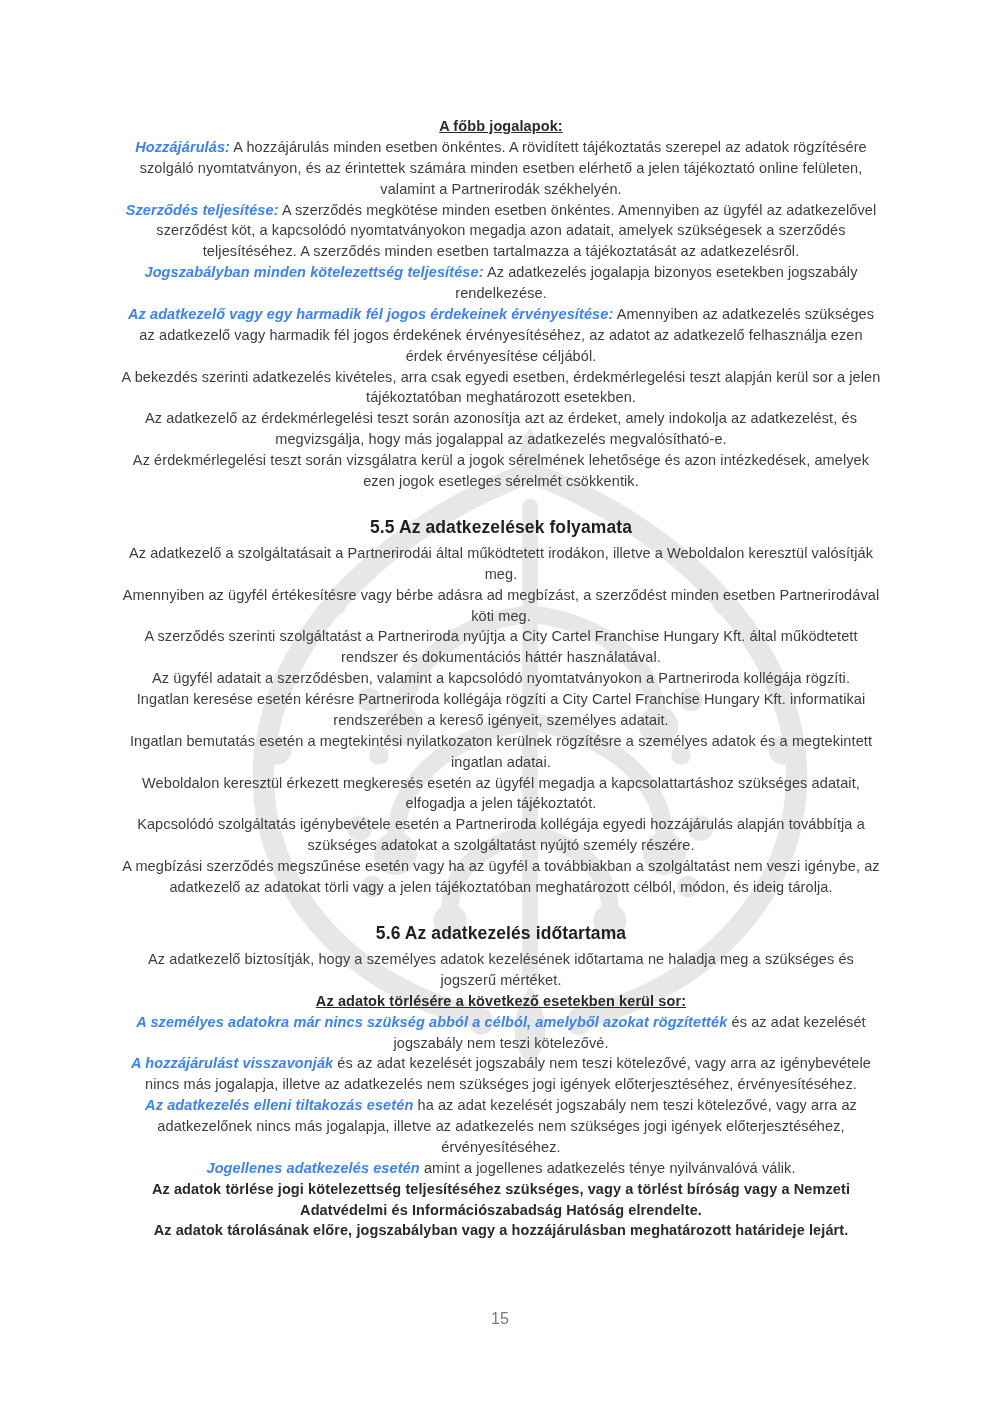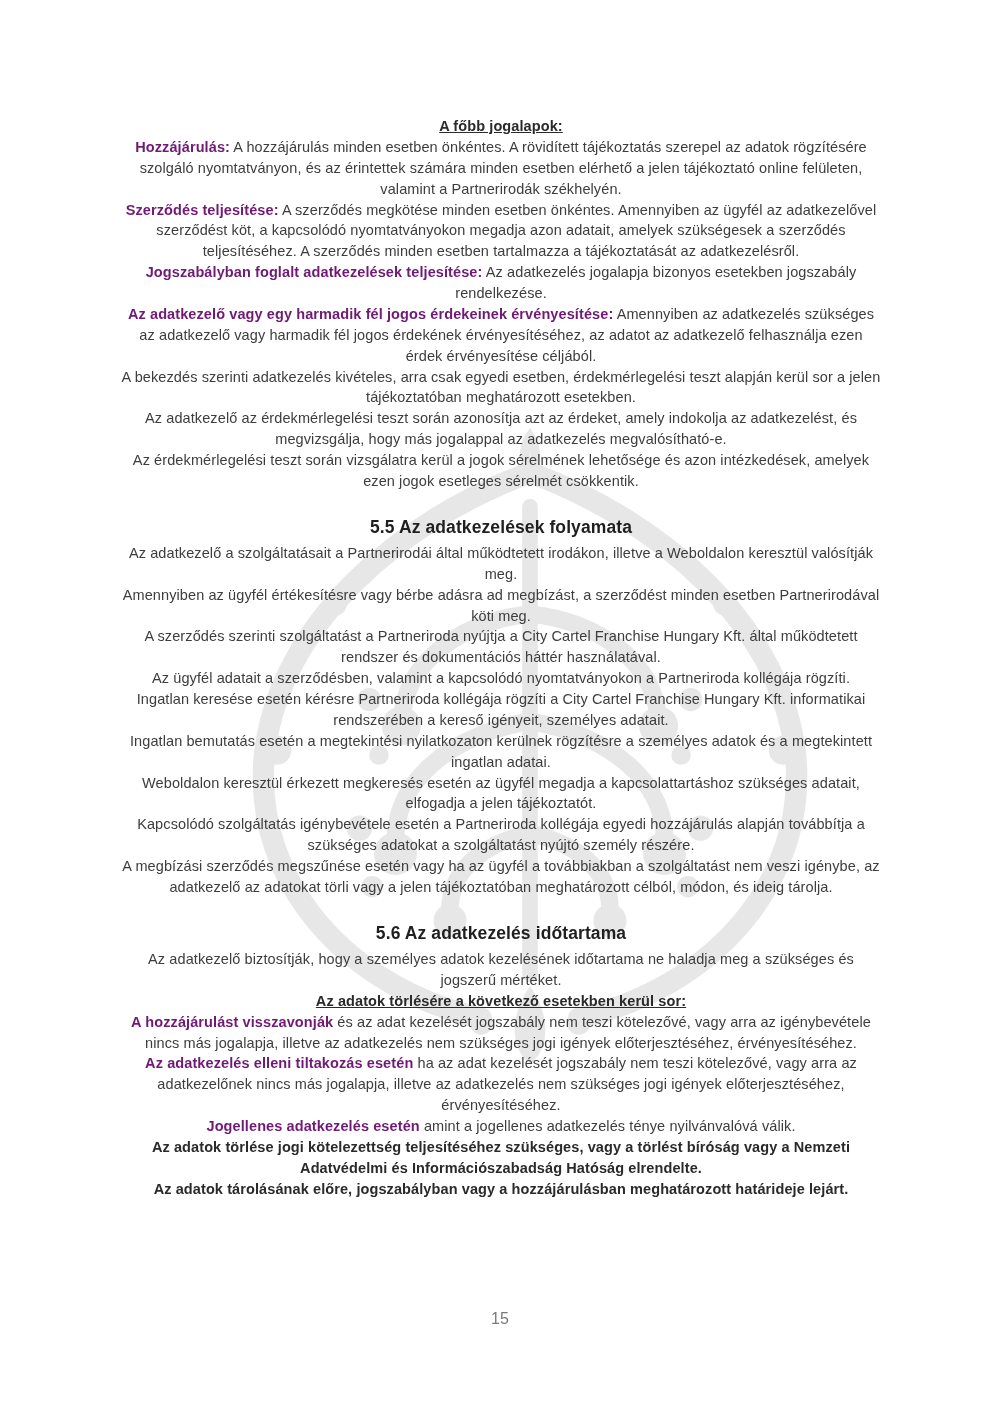--- a/index.html
+++ b/index.html
@@ -27,21 +27,21 @@
     top: 116px;
     width: 762px;
     z-index: 1;
     color: #3d3d3d;
     font-size: 14.5px;
     line-height: 1.44;
     text-align: justify;
     letter-spacing: 0.1px;
   }
   .content p { margin: 0; text-align: center; }
-  .lead { font-weight: 700; color: #701a75; }
+  .lead { font-weight: 700; color: #3b82f6; font-style: italic; }
   .doc-subtitle {
     font-weight: 700;
     color: #2a2a2a;
     text-decoration: underline;
     text-align: left;
   }
   .sub-underline {
     font-weight: 700;
     color: #2a2a2a;
     text-decoration: underline;
@@ -108,21 +108,21 @@
       <path d="M390 572 C 368 604, 370 636, 390 652 C 410 636, 412 604, 390 572 Z"></path>
     </g>
   </svg>
 
   <div class="content">
 
     <p class="doc-subtitle">A főbb jogalapok:</p>
 
     <p><span class="lead">Hozzájárulás:</span><span> A hozzájárulás minden esetben önkéntes. A rövidített tájékoztatás szerepel az adatok rögzítésére szolgáló nyomtatványon, és az érintettek számára minden esetben elérhető a jelen tájékoztató online felületen, valamint a Partnerirodák székhelyén.</span></p>
     <p><span class="lead">Szerződés teljesítése:</span><span> A szerződés megkötése minden esetben önkéntes. Amennyiben az ügyfél az adatkezelővel szerződést köt, a kapcsolódó nyomtatványokon megadja azon adatait, amelyek szükségesek a szerződés teljesítéséhez. A szerződés minden esetben tartalmazza a tájékoztatását az adatkezelésről.</span></p>
-    <p><span class="lead">Jogszabályban foglalt adatkezelések teljesítése:</span><span> Az adatkezelés jogalapja bizonyos esetekben jogszabály rendelkezése.</span></p>
+    <p><span class="lead">Jogszabályban minden kötelezettség teljesítése:</span><span> Az adatkezelés jogalapja bizonyos esetekben jogszabály rendelkezése.</span></p>
     <p><span class="lead">Az adatkezelő vagy egy harmadik fél jogos érdekeinek érvényesítése:</span><span> Amennyiben az adatkezelés szükséges az adatkezelő vagy harmadik fél jogos érdekének érvényesítéséhez, az adatot az adatkezelő felhasználja ezen érdek érvényesítése céljából.</span></p>
     <p><span>A bekezdés szerinti adatkezelés kivételes, arra csak egyedi esetben, érdekmérlegelési teszt alapján kerül sor a jelen tájékoztatóban meghatározott esetekben.</span></p>
     <p><span>Az adatkezelő az érdekmérlegelési teszt során azonosítja azt az érdeket, amely indokolja az adatkezelést, és megvizsgálja, hogy más jogalappal az adatkezelés megvalósítható-e.</span></p>
     <p><span>Az érdekmérlegelési teszt során vizsgálatra kerül a jogok sérelmének lehetősége és azon intézkedések, amelyek ezen jogok esetleges sérelmét csökkentik.</span></p>
 
     <p class="h2">5.5 Az adatkezelések folyamata</p>
 
     <p>Az adatkezelő a szolgáltatásait a Partnerirodái által működtetett irodákon, illetve a Weboldalon keresztül valósítják meg.</p>
     <p>Amennyiben az ügyfél értékesítésre vagy bérbe adásra ad megbízást, a szerződést minden esetben Partnerirodával köti meg.</p>
     <p>A szerződés szerinti szolgáltatást a Partneriroda nyújtja a City Cartel Franchise Hungary Kft. által működtetett rendszer és dokumentációs háttér használatával.</p>
@@ -132,20 +132,21 @@
     <p>Weboldalon keresztül érkezett megkeresés esetén az ügyfél megadja a kapcsolattartáshoz szükséges adatait, elfogadja a jelen tájékoztatót.</p>
     <p>Kapcsolódó szolgáltatás igénybevétele esetén a Partneriroda kollégája egyedi hozzájárulás alapján továbbítja a szükséges adatokat a szolgáltatást nyújtó személy részére.</p>
     <p>A megbízási szerződés megszűnése esetén vagy ha az ügyfél a továbbiakban a szolgáltatást nem veszi igénybe, az adatkezelő az adatokat törli vagy a jelen tájékoztatóban meghatározott célból, módon, és ideig tárolja.</p>
 
     <p class="h2">5.6 Az adatkezelés időtartama</p>
 
     <p>Az adatkezelő biztosítják, hogy a személyes adatok kezelésének időtartama ne haladja meg a szükséges és jogszerű mértéket.</p>
 
     <p class="sub-underline">Az adatok törlésére a következő esetekben kerül sor:</p>
 
+    <p><span class="lead">A személyes adatokra már nincs szükség abból a célból, amelyből azokat rögzítették</span><span> és az adat kezelését jogszabály nem teszi kötelezővé.</span></p>
     <p><span class="lead">A hozzájárulást visszavonják</span><span> és az adat kezelését jogszabály nem teszi kötelezővé, vagy arra az igénybevétele nincs más jogalapja, illetve az adatkezelés nem szükséges jogi igények előterjesztéséhez, érvényesítéséhez.</span></p>
     <p><span class="lead">Az adatkezelés elleni tiltakozás esetén</span><span> ha az adat kezelését jogszabály nem teszi kötelezővé, vagy arra az adatkezelőnek nincs más jogalapja, illetve az adatkezelés nem szükséges jogi igények előterjesztéséhez, érvényesítéséhez.</span></p>
     <p><span class="lead">Jogellenes adatkezelés esetén</span><span> amint a jogellenes adatkezelés ténye nyilvánvalóvá válik.</span></p>
     <p class="bold-para">Az adatok törlése jogi kötelezettség teljesítéséhez szükséges, vagy a törlést bíróság vagy a Nemzeti Adatvédelmi és Információszabadság Hatóság elrendelte.</p>
     <p class="bold-para">Az adatok tárolásának előre, jogszabályban vagy a hozzájárulásban meghatározott határideje lejárt.</p>
 
   </div>
 
   <div class="footer">15</div>
 

